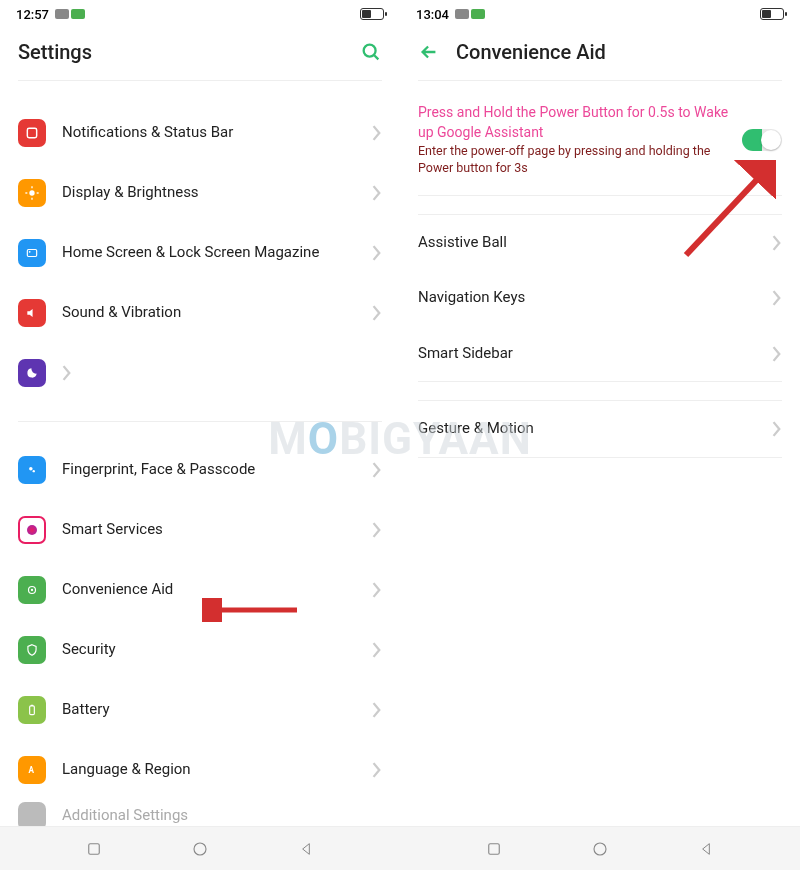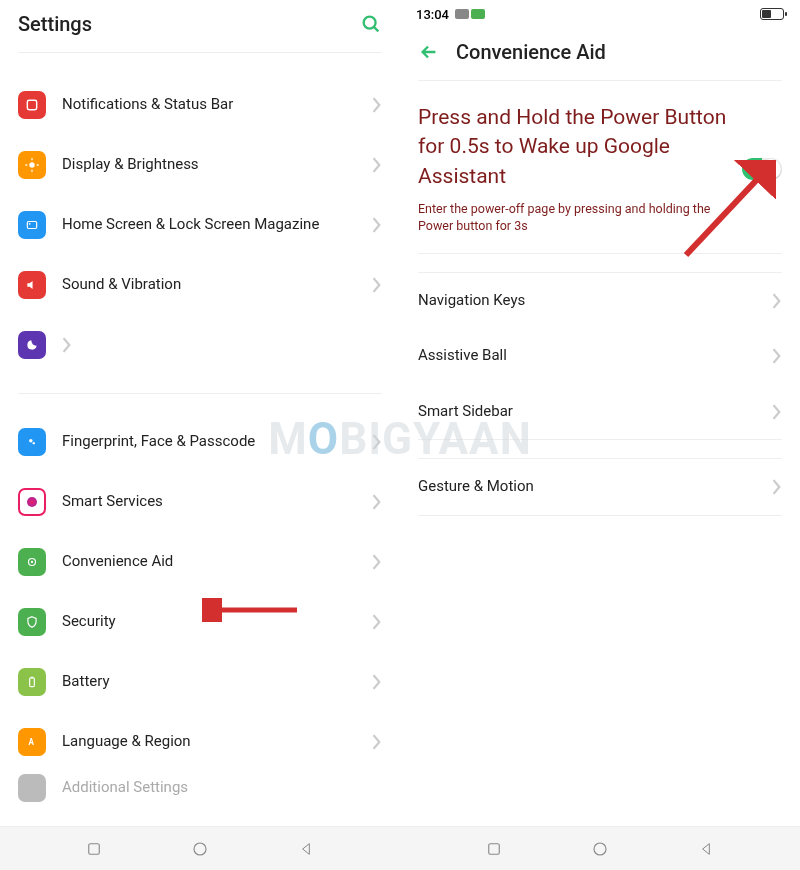--- a/index.html
+++ b/index.html
@@ -21,41 +21,53 @@
     .divider-line { height: 1px; background: #eee; margin: 0 18px; }
     .list { flex: 1; overflow: hidden; padding: 4px 0; }
     .list-item { display: flex; align-items: center; padding: 16px 18px; gap: 16px; }
     .app-icon { width: 28px; height: 28px; border-radius: 7px; flex-shrink: 0; display: flex; align-items: center; justify-content: center; }
     .item-label { flex: 1; font-size: 15px; color: #222; line-height: 1.3; }
     .chevron { color: #ccc; flex-shrink: 0; }
     .section-gap { height: 18px; }
     .toggle-row { padding: 18px 18px; }
     .toggle-content { display: flex; align-items: center; gap: 12px; }
     .toggle-text { flex: 1; }
-    .toggle-title { font-size: 21px; color: #7f1d1d; line-height: 1.4; margin-bottom: 10px; }
+    .toggle-title { font-size: 14px; color: #ec4899; line-height: 1.4; margin-bottom: 1px; }
     .toggle-sub { font-size: 12.5px; color: #7f1d1d; line-height: 1.35; }
     .toggle { width: 40px; height: 22px; background: #e0e0e0; border-radius: 11px; position: relative; flex-shrink: 0; }
     .toggle.on { background: linear-gradient(to right, #30be70 50%, #e8e8e8 50%); }
     .toggle-knob { position: absolute; width: 20px; height: 20px; background: #fff; border-radius: 50%; top: 1px; right: 1px; box-shadow: 0 1px 2px rgba(0,0,0,0.2); }
     .nav-bar { height: 44px; background: #f5f5f5; display: flex; align-items: center; justify-content: space-evenly; border-top: 1px solid #eee; }
     .nav-btn { width: 24px; height: 24px; display: flex; align-items: center; justify-content: center; color: #888; }
     .watermark { position: absolute; top: 413px; left: 50%; transform: translateX(-50%); font-size: 44px; font-weight: 700; color: #d0d7dc; letter-spacing: 1px; z-index: 0; opacity: 0.5; pointer-events: none; font-family: Arial, sans-serif; }
     .watermark-accent { color: #57a8d4; }
     .arrow-annotation { position: absolute; pointer-events: none; z-index: 10; }
     .fade-bottom { color: #aaa; }
     .cutoff { height: 24px; overflow: hidden; }
   </style>
 </head>
 <body>
 
 <div class="watermark">
   <span>M</span><span class="watermark-accent">O</span><span>BIGYAAN</span>
 </div>
 
 <div class="screen">
+  <div class="status-bar">
+    <div class="status-left">
+      <span>12:57</span>
+      <div class="status-icons">
+        <div class="status-dot dot-gray"></div>
+        <div class="status-dot dot-green"></div>
+      </div>
+    </div>
+    <div class="battery-icon">
+        <div class="battery-fill"></div>
+      </div>
+  </div>
 
   <div class="header">
     <span class="header-title">Settings</span>
     <svg class="search-icon" width="22" height="22" viewBox="0 0 24 24" fill="none" stroke="currentColor" stroke-width="2.5">
         <circle cx="10.5" cy="10.5" r="6.5"></circle>
         <line x1="20" y1="20" x2="15.5" y2="15.5"></line>
       </svg>
   </div>
   <div class="divider-line"></div>
 
@@ -263,27 +275,27 @@
             <div class="toggle-knob"></div>
           </div>
       </div>
     </div>
 
     <div class="divider-line"></div>
     <div class="section-gap"></div>
     <div class="divider-line"></div>
 
     <div class="list-item" style="padding:18px;">
+      <span class="item-label">Assistive Ball</span>
+      <svg class="chevron" width="10" height="16" viewBox="0 0 8 14" fill="none" stroke="currentColor" stroke-width="2">
+          <path d="M1 1l5 6-5 6"></path>
+        </svg>
+    </div>
+    <div class="list-item" style="padding:18px;">
       <span class="item-label">Navigation Keys</span>
-      <svg class="chevron" width="10" height="16" viewBox="0 0 8 14" fill="none" stroke="currentColor" stroke-width="2">
-          <path d="M1 1l5 6-5 6"></path>
-        </svg>
-    </div>
-    <div class="list-item" style="padding:18px;">
-      <span class="item-label">Assistive Ball</span>
       <svg class="chevron" width="10" height="16" viewBox="0 0 8 14" fill="none" stroke="currentColor" stroke-width="2">
           <path d="M1 1l5 6-5 6"></path>
         </svg>
     </div>
     <div class="list-item" style="padding:18px;">
       <span class="item-label">Smart Sidebar</span>
       <svg class="chevron" width="10" height="16" viewBox="0 0 8 14" fill="none" stroke="currentColor" stroke-width="2">
           <path d="M1 1l5 6-5 6"></path>
         </svg>
     </div>

